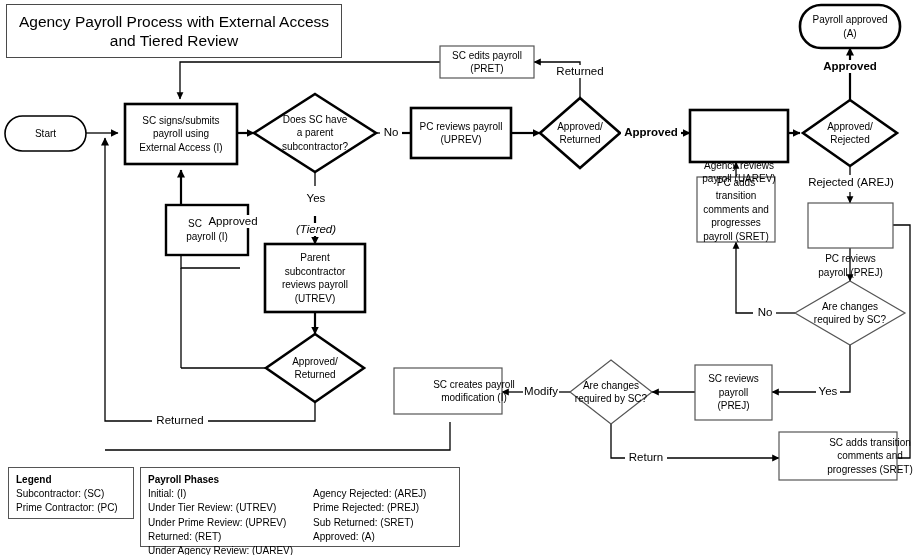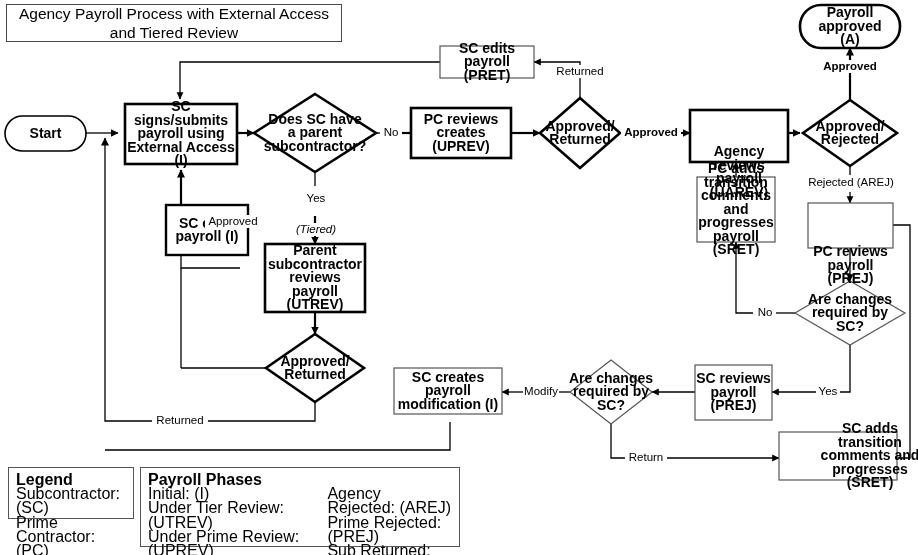--- a/index.html
+++ b/index.html
@@ -22,62 +22,61 @@
     width: 918px;
     height: 555px;
   }
   .node-text {
     position: absolute;
     display: flex;
     align-items: center;
     justify-content: center;
     text-align: center;
     color: #000;
-    font-size: 14px;
+    font-size: 10px;
     line-height: 13.5px;
     white-space: pre-line;
     pointer-events: none;
-    font-weight: bold;
   }
   .edge-label {
     position: absolute;
     color: #000;
     font-size: 11.5px;
     line-height: 13px;
     white-space: pre-line;
     background: #ffffff;
     text-align: center;
   }
   .edge-label.bold { font-weight: bold; }
   .edge-label.italic { font-style: italic; }
   .title-box {
     position: absolute;
     left: 6px;
     top: 4px;
     width: 336px;
-    height: 38px;
+    height: 54px;
     border: 1.2px solid #4a4a4a;
     background: #ffffff;
     display: flex;
     align-items: center;
     justify-content: center;
     text-align: center;
     font-size: 15.5px;
     line-height: 19px;
     color: #000;
     white-space: pre-line;
     box-sizing: border-box;
   }
   .legend-box {
     position: absolute;
     border: 1.1px solid #555;
     background: #ffffff;
     box-sizing: border-box;
     padding: 5px 7px;
-    font-size: 16px;
+    font-size: 10px;
     line-height: 14.2px;
     color: #000;
   }
   .legend-title { font-weight: bold; }
   .legend-cols { display: flex; gap: 20px; }
   .legend-col { white-space: pre-line; }
 </style>
 </head>
 <body>
 
@@ -210,21 +209,21 @@
 a parent
 subcontractor?</div>
   <div class="node-text" style="left:265px;top:244px;width:100px;height:68px;">Parent
 subcontractor
 reviews payroll
 (UTREV)</div>
   <div class="node-text" style="left:270px;top:336px;width:90px;height:64px;">Approved/
 Returned</div>
   <div class="node-text" style="left:440px;top:46px;width:94px;height:32px;">SC edits payroll
 (PRET)</div>
-  <div class="node-text" style="left:411px;top:108px;width:100px;height:50px;">PC reviews creates
+  <div class="node-text" style="left:411px;top:108px;width:100px;height:50px;">PC reviews payroll
 (UPREV)</div>
   <div class="node-text" style="left:543px;top:102px;width:74px;height:62px;">Approved/
 Returned</div>
   <div class="node-text" style="left:690px;top:110px;width:98px;height:52px;margin-top:36px;">Agency reviews
 payroll (UAREV)</div>
   <div class="node-text" style="left:697px;top:177px;width:78px;height:65px;">PC adds
 transition
 comments and
 progresses
 payroll (SRET)</div>
@@ -234,21 +233,21 @@
 (A)</div>
   <div class="node-text" style="left:808px;top:203px;width:85px;height:45px;margin-top:40px;">PC reviews
 payroll (PREJ)</div>
   <div class="node-text" style="left:800px;top:285px;width:100px;height:56px;">Are changes
 required by SC?</div>
   <div class="node-text" style="left:695px;top:365px;width:77px;height:55px;">SC reviews
 payroll
 (PREJ)</div>
   <div class="node-text" style="left:561px;top:364px;width:100px;height:56px;">Are changes
 required by SC?</div>
-  <div class="node-text" style="left:394px;top:368px;width:108px;height:46px;">SC creates payroll
+  <div class="node-text" style="left:394px;top:368px;width:108px;height:46px;padding-left:26px;">SC creates payroll
 modification (I)</div>
   <div class="node-text" style="left:779px;top:432px;width:118px;height:48px;padding-left:32px;">SC adds transition
 comments and
 progresses (SRET)</div>
 
   <div class="edge-label" style="left:380px;top:126px;width:22px;">No</div>
   <div class="edge-label" style="left:297px;top:192px;width:38px;">Yes</div>
   <div class="edge-label italic" style="left:290px;top:223px;width:52px;">(Tiered)</div>
   <div class="edge-label" style="left:205px;top:215px;width:56px;">Approved</div>
   <div class="edge-label" style="left:152px;top:414px;width:56px;">Returned</div>

